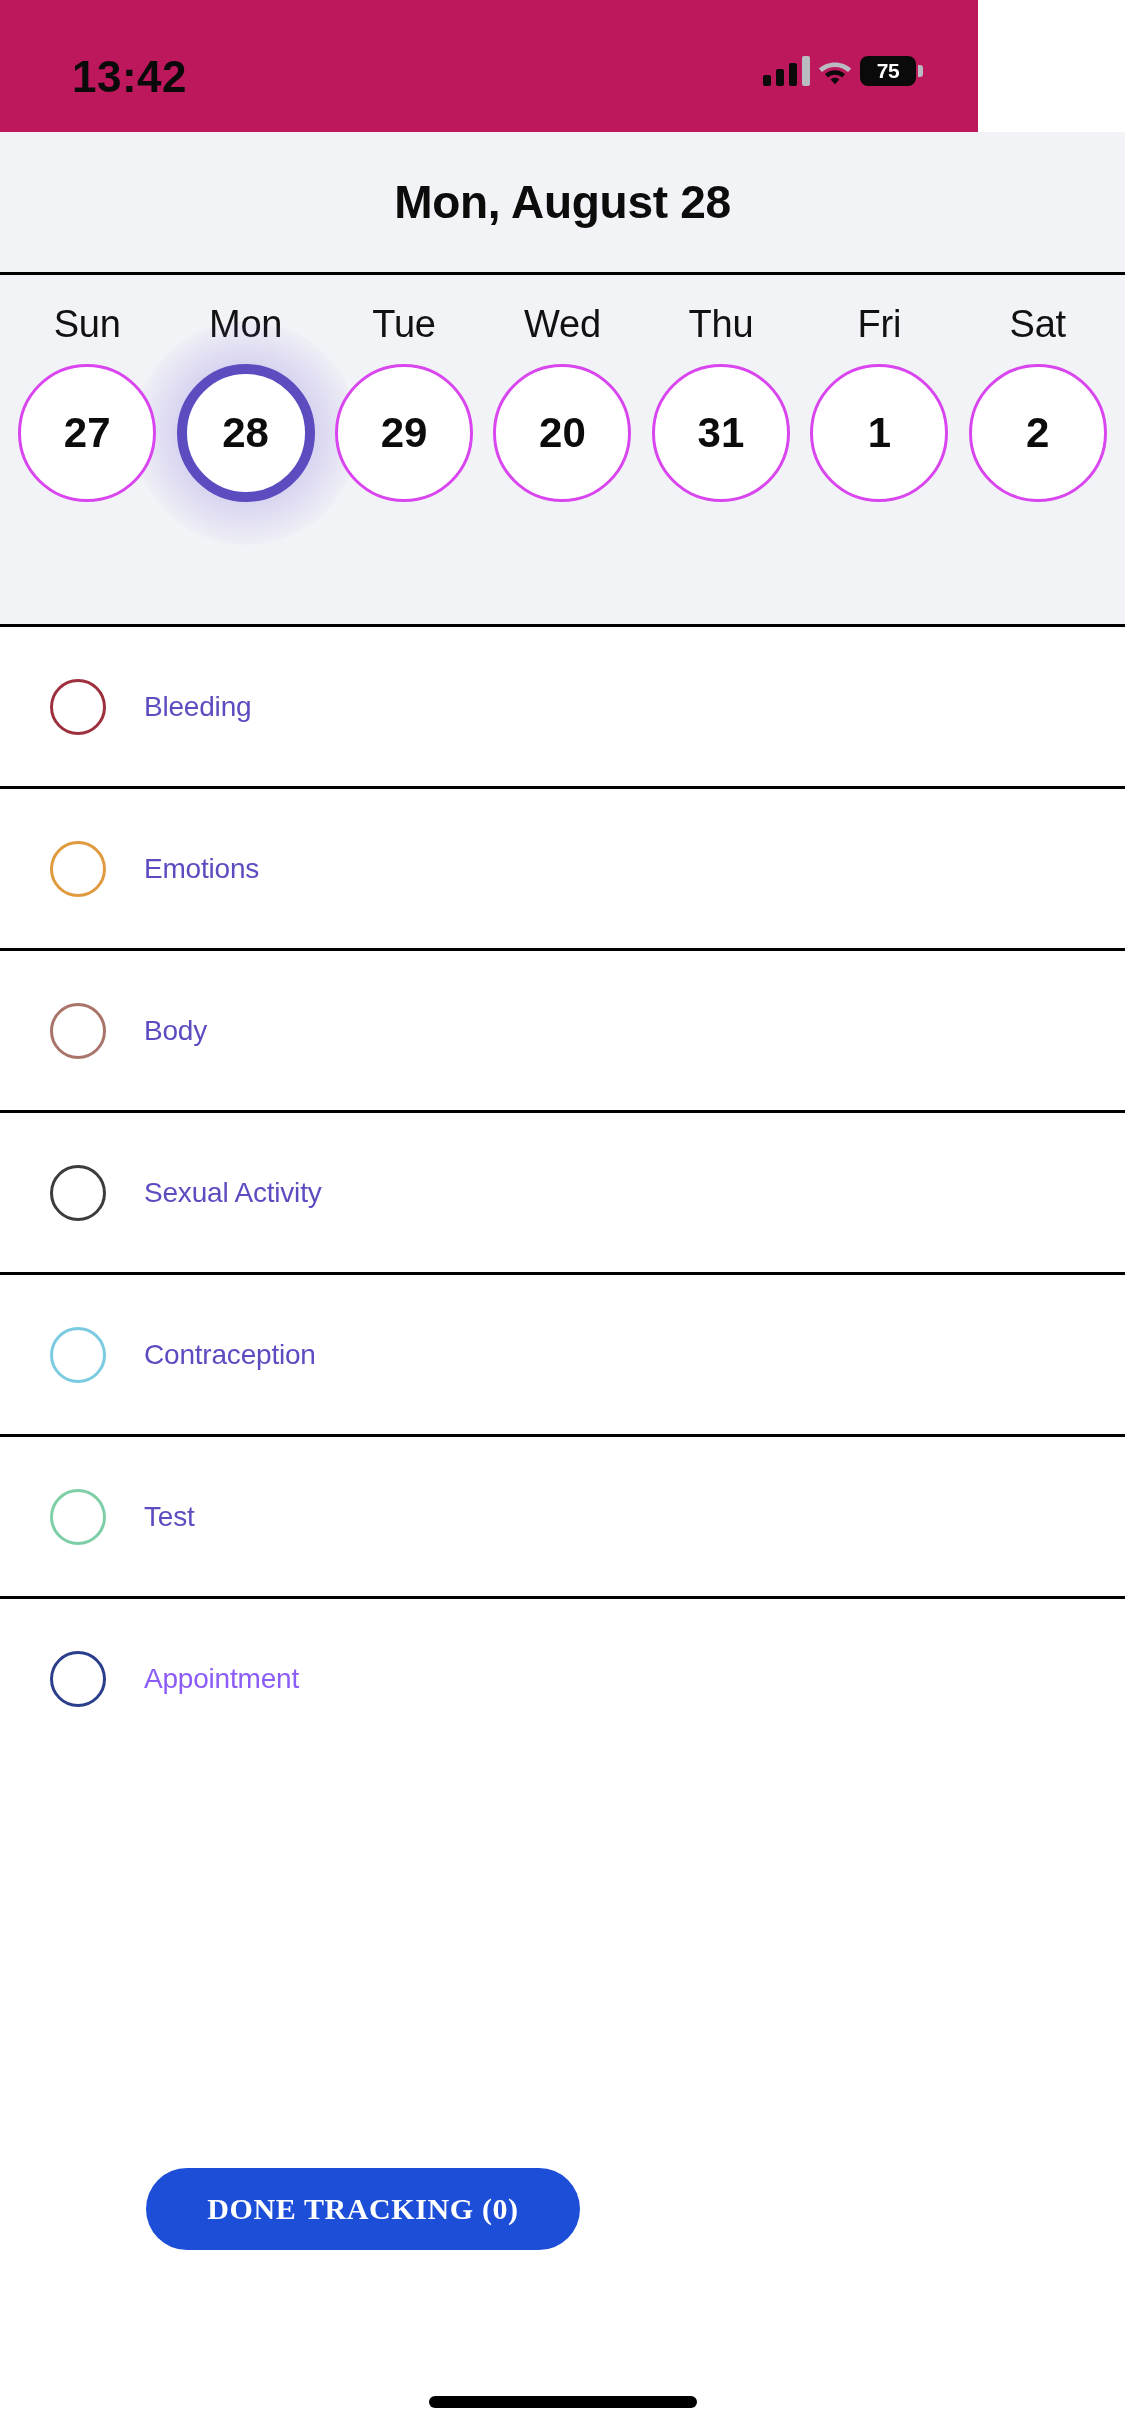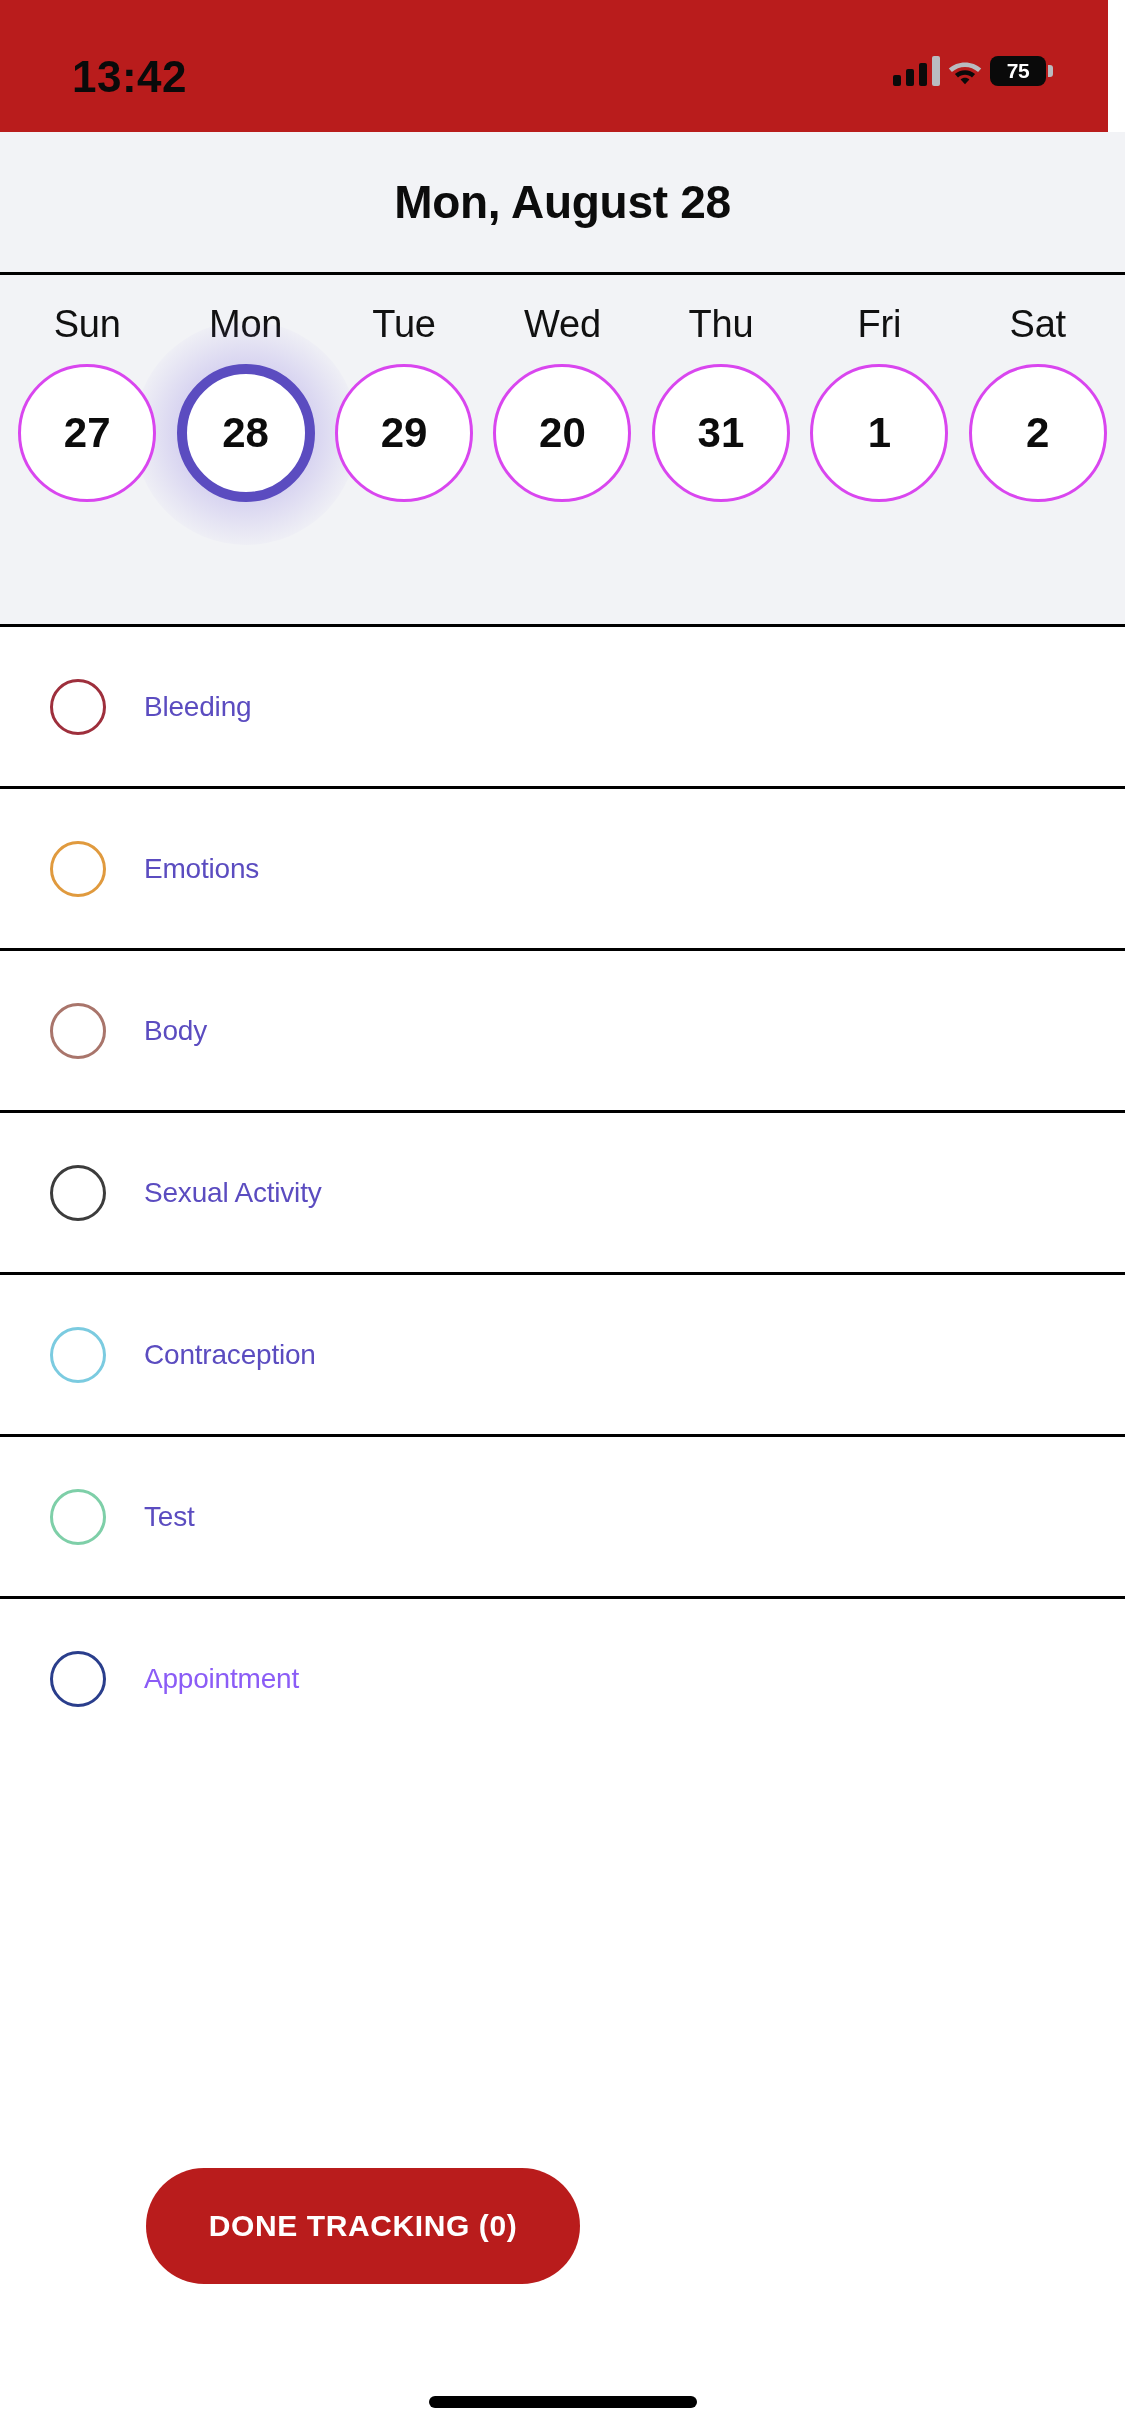--- a/index.html
+++ b/index.html
@@ -14,23 +14,23 @@
     position: relative;
     width: 1125px;
     height: 2436px;
     background: #ffffff;
   }
 
   
   .statusbar {
     position: absolute;
     top: 0; left: 0;
-    width: 1108px;
+    width: 978px;
     height: 132px;
-    background: #b91c1c;
+    background: #be185d;
     text-align: center;
   }
   .status-time {
     position: absolute;
     left: 72px;
     top: 52px;
     font-size: 44px;
     font-weight: 600;
     color: #0a0a0a;
     letter-spacing: 0.5px;
@@ -189,29 +189,29 @@
     font-weight: 400;
     letter-spacing: -0.2px;
   }
 
   
   .done-button {
     position: absolute;
     left: 146px;
     top: 2168px;
     width: 434px;
-    height: 116px;
-    background: #b91c1c;
+    height: 82px;
+    background: #1d4ed8;
     border: none;
     border-radius: 58px;
     color: #ffffff;
     font-size: 30px;
     font-weight: 700;
     letter-spacing: 0.6px;
-    font-family: Liberation Sans, sans-serif;
+    font-family: Liberation Serif, serif;
     display: flex;
     align-items: center;
     justify-content: center;
     z-index: 20;
   }
 
   
   .home-indicator {
     position: absolute;
     left: 50%;

